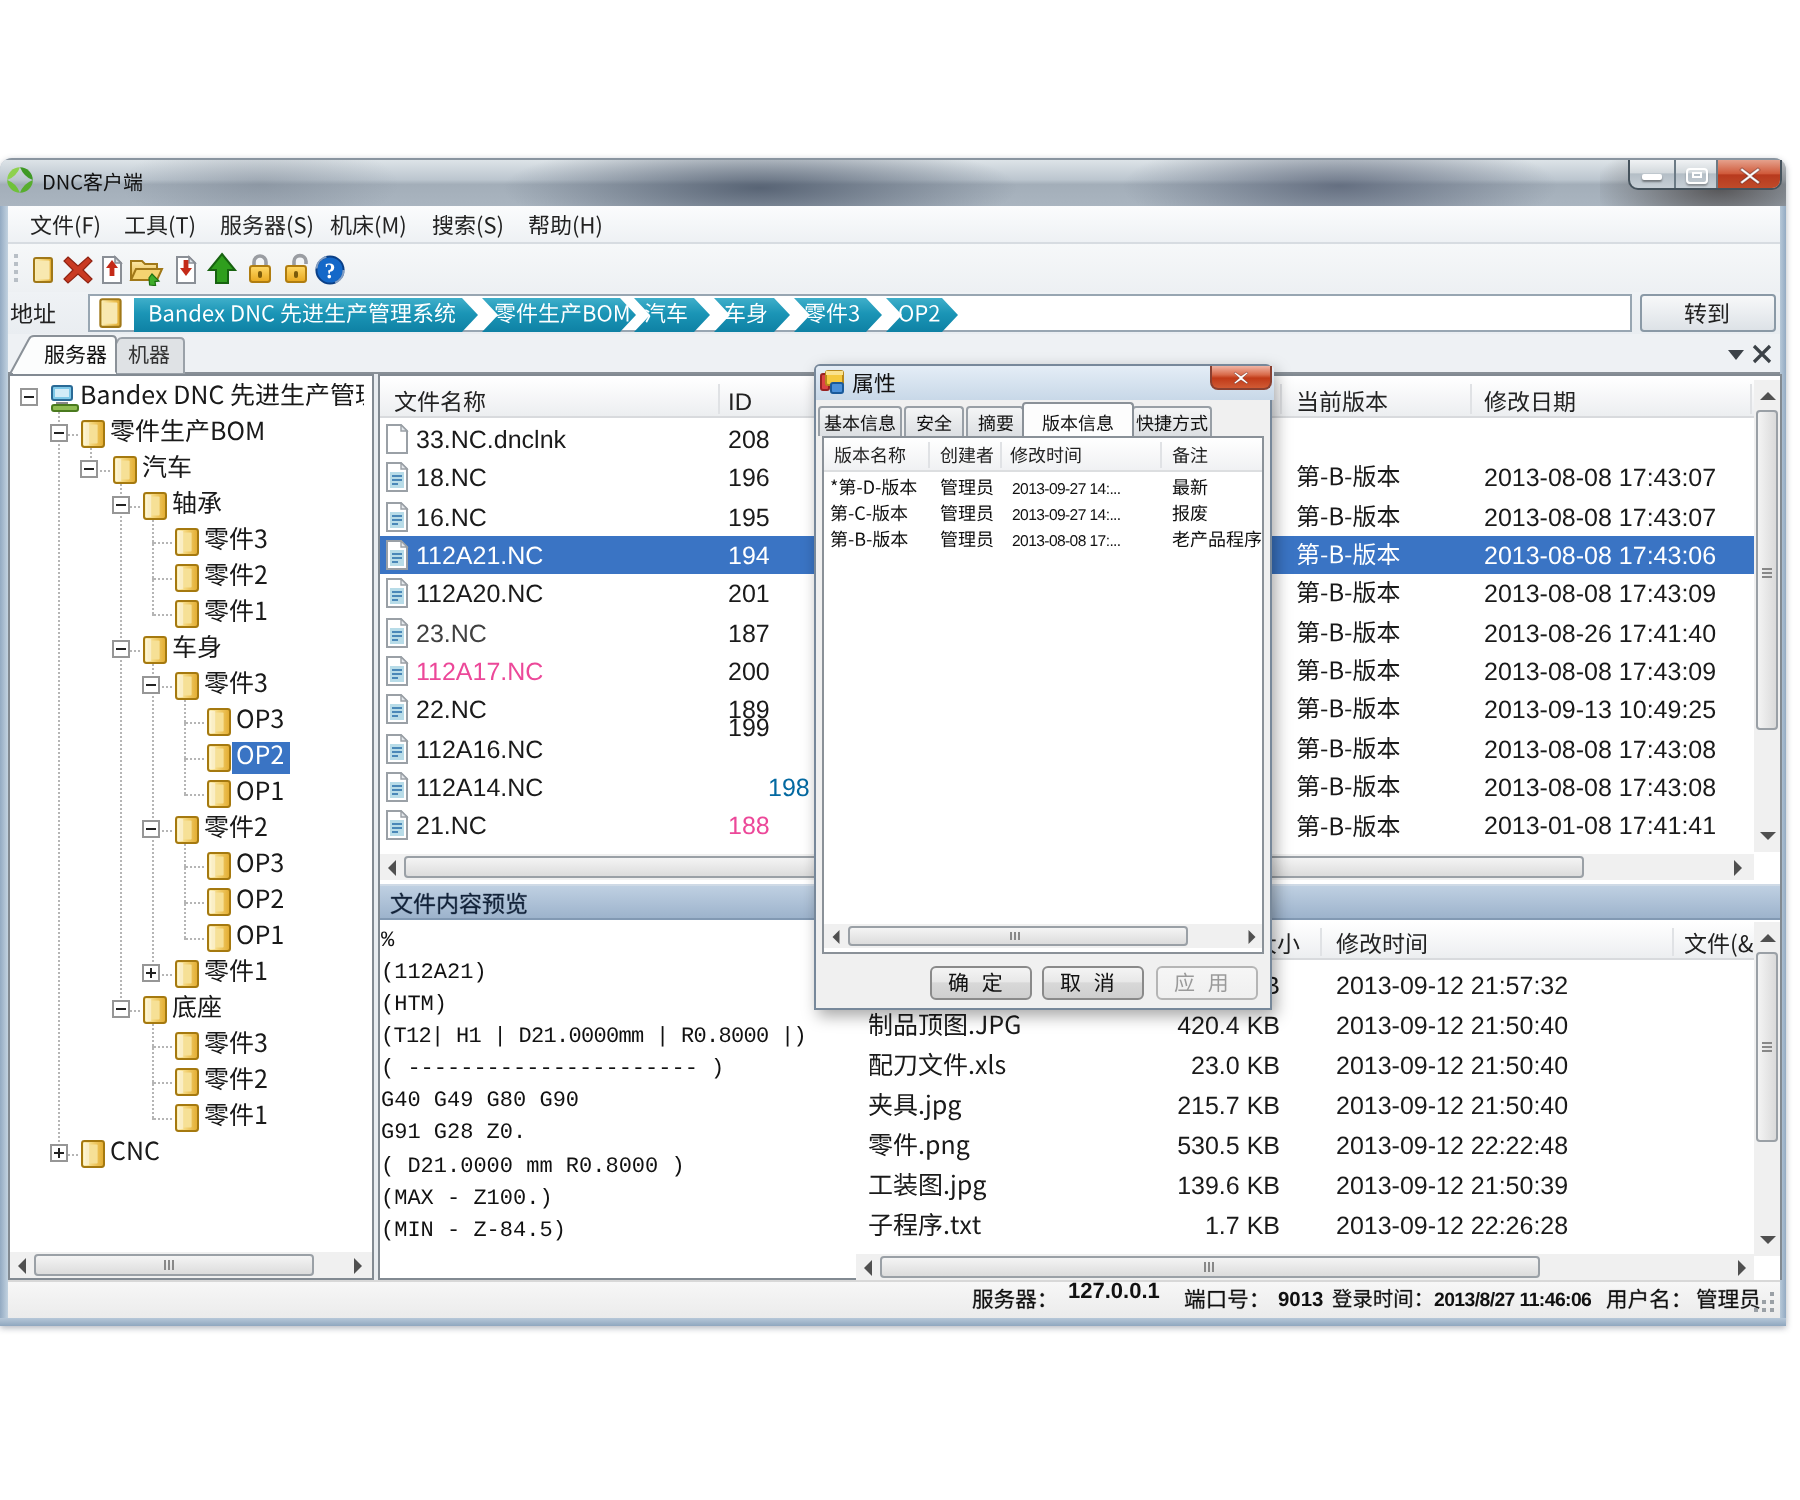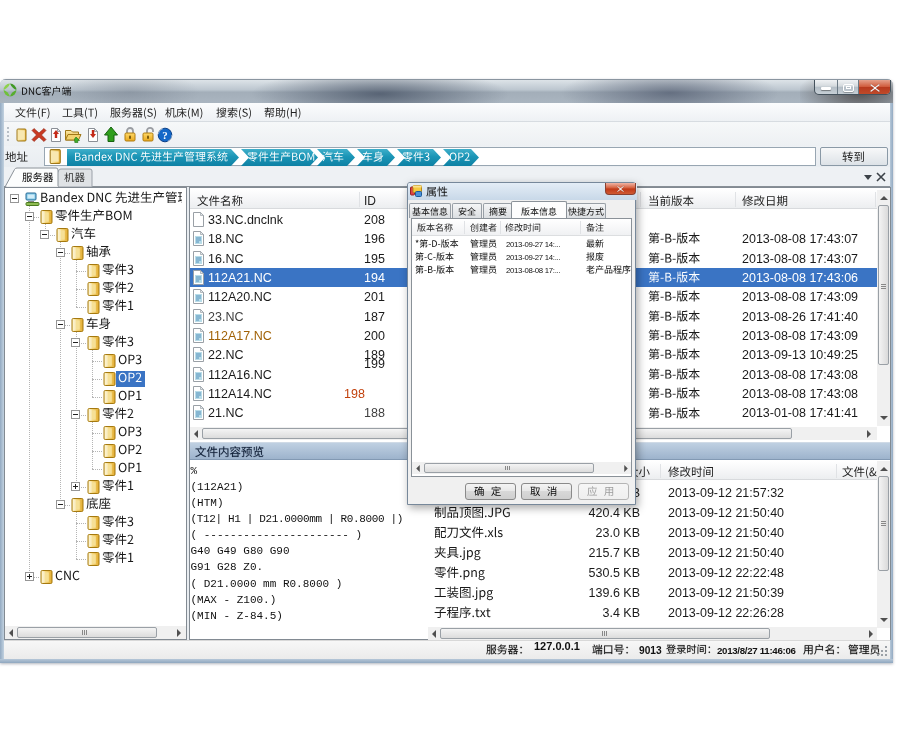--- a/index.html
+++ b/index.html
@@ -933,21 +933,21 @@
       <use href="#g672c" x="3351"></use>
     </g>
   </svg>
 <div style="position:absolute;left:742.0px;top:309.6px;font:normal 12.5px 'Liberation Sans', sans-serif;color:#1a1a1a;white-space:nowrap">2013-08-26 17:41:40</div>
 <svg class="abs" style="left:192px;top:327.9px" width="13" height="15" viewBox="0 0 13 15">
     <path d="M1.5 .5 H8.5 L11.5 3.5 V14.5 H1.5Z" fill="#fff" stroke="#9aa0a6"></path>
     <path d="M8.5 .5 V3.5 H11.5Z" fill="#e4e8ec" stroke="#9aa0a6" stroke-width=".7"></path>
     <rect x="3" y="5" width="7" height="8" fill="#b8dce8"></rect>
     <path d="M4 7h5M4 9h5M4 11h3" stroke="#4a88b8" stroke-width=".9"></path>
   </svg>
-<div style="position:absolute;left:208.0px;top:328.9px;font:normal 12.5px 'Liberation Sans', sans-serif;color:#a16207;white-space:nowrap">112A17.NC</div>
+<div style="position:absolute;left:208.0px;top:328.9px;font:normal 12.5px 'Liberation Sans', sans-serif;color:#ec4899;white-space:nowrap">112A17.NC</div>
 <div style="position:absolute;left:364.0px;top:328.9px;font:normal 12.5px 'Liberation Sans', sans-serif;color:#1a1a1a;white-space:nowrap">200</div>
 <svg style="position:absolute;left:648.0px;top:329.1px;overflow:visible" width="54" height="16">
     <g fill="#1a1a1a" transform="translate(0,10.6) scale(0.01200,-0.01200)">
       <use href="#g7b2c" x="0"></use>
       <use href="#g2d" x="1000"></use>
       <use href="#g42" x="1347"></use>
       <use href="#g2d" x="2004"></use>
       <use href="#g7248" x="2351"></use>
       <use href="#g672c" x="3351"></use>
     </g>
@@ -991,40 +991,40 @@
     </g>
   </svg>
 <div style="position:absolute;left:742.0px;top:367.6px;font:normal 12.5px 'Liberation Sans', sans-serif;color:#1a1a1a;white-space:nowrap">2013-08-08 17:43:08</div>
 <svg class="abs" style="left:192px;top:386.0px" width="13" height="15" viewBox="0 0 13 15">
     <path d="M1.5 .5 H8.5 L11.5 3.5 V14.5 H1.5Z" fill="#fff" stroke="#9aa0a6"></path>
     <path d="M8.5 .5 V3.5 H11.5Z" fill="#e4e8ec" stroke="#9aa0a6" stroke-width=".7"></path>
     <rect x="3" y="5" width="7" height="8" fill="#b8dce8"></rect>
     <path d="M4 7h5M4 9h5M4 11h3" stroke="#4a88b8" stroke-width=".9"></path>
   </svg>
 <div style="position:absolute;left:208.0px;top:387.0px;font:normal 12.5px 'Liberation Sans', sans-serif;color:#1a1a1a;white-space:nowrap">112A14.NC</div>
-<div style="position:absolute;left:344px;top:387.0px;font:normal 12.5px 'Liberation Sans', sans-serif;color:#c2410c;white-space:nowrap">198</div>
+<div style="position:absolute;left:384px;top:387.0px;font:normal 12.5px 'Liberation Sans', sans-serif;color:#0369a1;white-space:nowrap">198</div>
 <svg style="position:absolute;left:648.0px;top:387.2px;overflow:visible" width="54" height="16">
     <g fill="#1a1a1a" transform="translate(0,10.6) scale(0.01200,-0.01200)">
       <use href="#g7b2c" x="0"></use>
       <use href="#g2d" x="1000"></use>
       <use href="#g42" x="1347"></use>
       <use href="#g2d" x="2004"></use>
       <use href="#g7248" x="2351"></use>
       <use href="#g672c" x="3351"></use>
     </g>
   </svg>
 <div style="position:absolute;left:742.0px;top:387.0px;font:normal 12.5px 'Liberation Sans', sans-serif;color:#1a1a1a;white-space:nowrap">2013-08-08 17:43:08</div>
 <svg class="abs" style="left:192px;top:405.3px" width="13" height="15" viewBox="0 0 13 15">
     <path d="M1.5 .5 H8.5 L11.5 3.5 V14.5 H1.5Z" fill="#fff" stroke="#9aa0a6"></path>
     <path d="M8.5 .5 V3.5 H11.5Z" fill="#e4e8ec" stroke="#9aa0a6" stroke-width=".7"></path>
     <rect x="3" y="5" width="7" height="8" fill="#b8dce8"></rect>
     <path d="M4 7h5M4 9h5M4 11h3" stroke="#4a88b8" stroke-width=".9"></path>
   </svg>
 <div style="position:absolute;left:208.0px;top:406.3px;font:normal 12.5px 'Liberation Sans', sans-serif;color:#1a1a1a;white-space:nowrap">21.NC</div>
-<div style="position:absolute;left:364.0px;top:406.3px;font:normal 12.5px 'Liberation Sans', sans-serif;color:#404040;white-space:nowrap">188</div>
+<div style="position:absolute;left:364.0px;top:406.3px;font:normal 12.5px 'Liberation Sans', sans-serif;color:#ec4899;white-space:nowrap">188</div>
 <svg style="position:absolute;left:648.0px;top:406.5px;overflow:visible" width="54" height="16">
     <g fill="#1a1a1a" transform="translate(0,10.6) scale(0.01200,-0.01200)">
       <use href="#g7b2c" x="0"></use>
       <use href="#g2d" x="1000"></use>
       <use href="#g42" x="1347"></use>
       <use href="#g2d" x="2004"></use>
       <use href="#g7248" x="2351"></use>
       <use href="#g672c" x="3351"></use>
     </g>
   </svg>
@@ -1182,21 +1182,21 @@
     <g fill="#1a1a1a" transform="translate(0,11.0) scale(0.01250,-0.01250)">
       <use href="#g5b50" x="0"></use>
       <use href="#g7a0b" x="1000"></use>
       <use href="#g5e8f" x="2000"></use>
       <use href="#g2e" x="3000"></use>
       <use href="#g74" x="3278"></use>
       <use href="#g78" x="3655"></use>
       <use href="#g74" x="4153"></use>
     </g>
   </svg>
-<div style="position:absolute;left:640.0px;top:605.5px;font:normal 12.5px 'Liberation Sans', sans-serif;color:#1a1a1a;transform:translateX(-100%);white-space:nowrap">3.4 KB</div>
+<div style="position:absolute;left:640.0px;top:605.5px;font:normal 12.5px 'Liberation Sans', sans-serif;color:#1a1a1a;transform:translateX(-100%);white-space:nowrap">1.7 KB</div>
 <div style="position:absolute;left:668.0px;top:605.5px;font:normal 12.5px 'Liberation Sans', sans-serif;color:#1a1a1a;white-space:nowrap">2013-09-12 22:26:28</div>
 <div class="abs" style="left:877px;top:461px;width:13px;height:167px;background:#f0f0f0"></div>
 <svg class="abs" style="left:880px;top:466px" width="8" height="6" viewBox="0 0 8 6">
     <path d="M0 5 L4 1 L8 5Z" fill="#505050"></path>
   </svg>
 <div class="abs" style="left:878px;top:476px;width:11px;height:95px;background:linear-gradient(90deg,#f4f4f4,#dadada);border:1px solid #9aa0a6;border-radius:2px"></div>
 <div class="abs" style="left:881px;top:521px;width:5px;height:1px;background:#888;box-shadow:0 2px #888,0 4px #888"></div>
 <svg class="abs" style="left:880px;top:617px" width="8" height="6" viewBox="0 0 8 6">
     <path d="M0 1 L4 5 L8 1Z" fill="#505050"></path>
   </svg>

